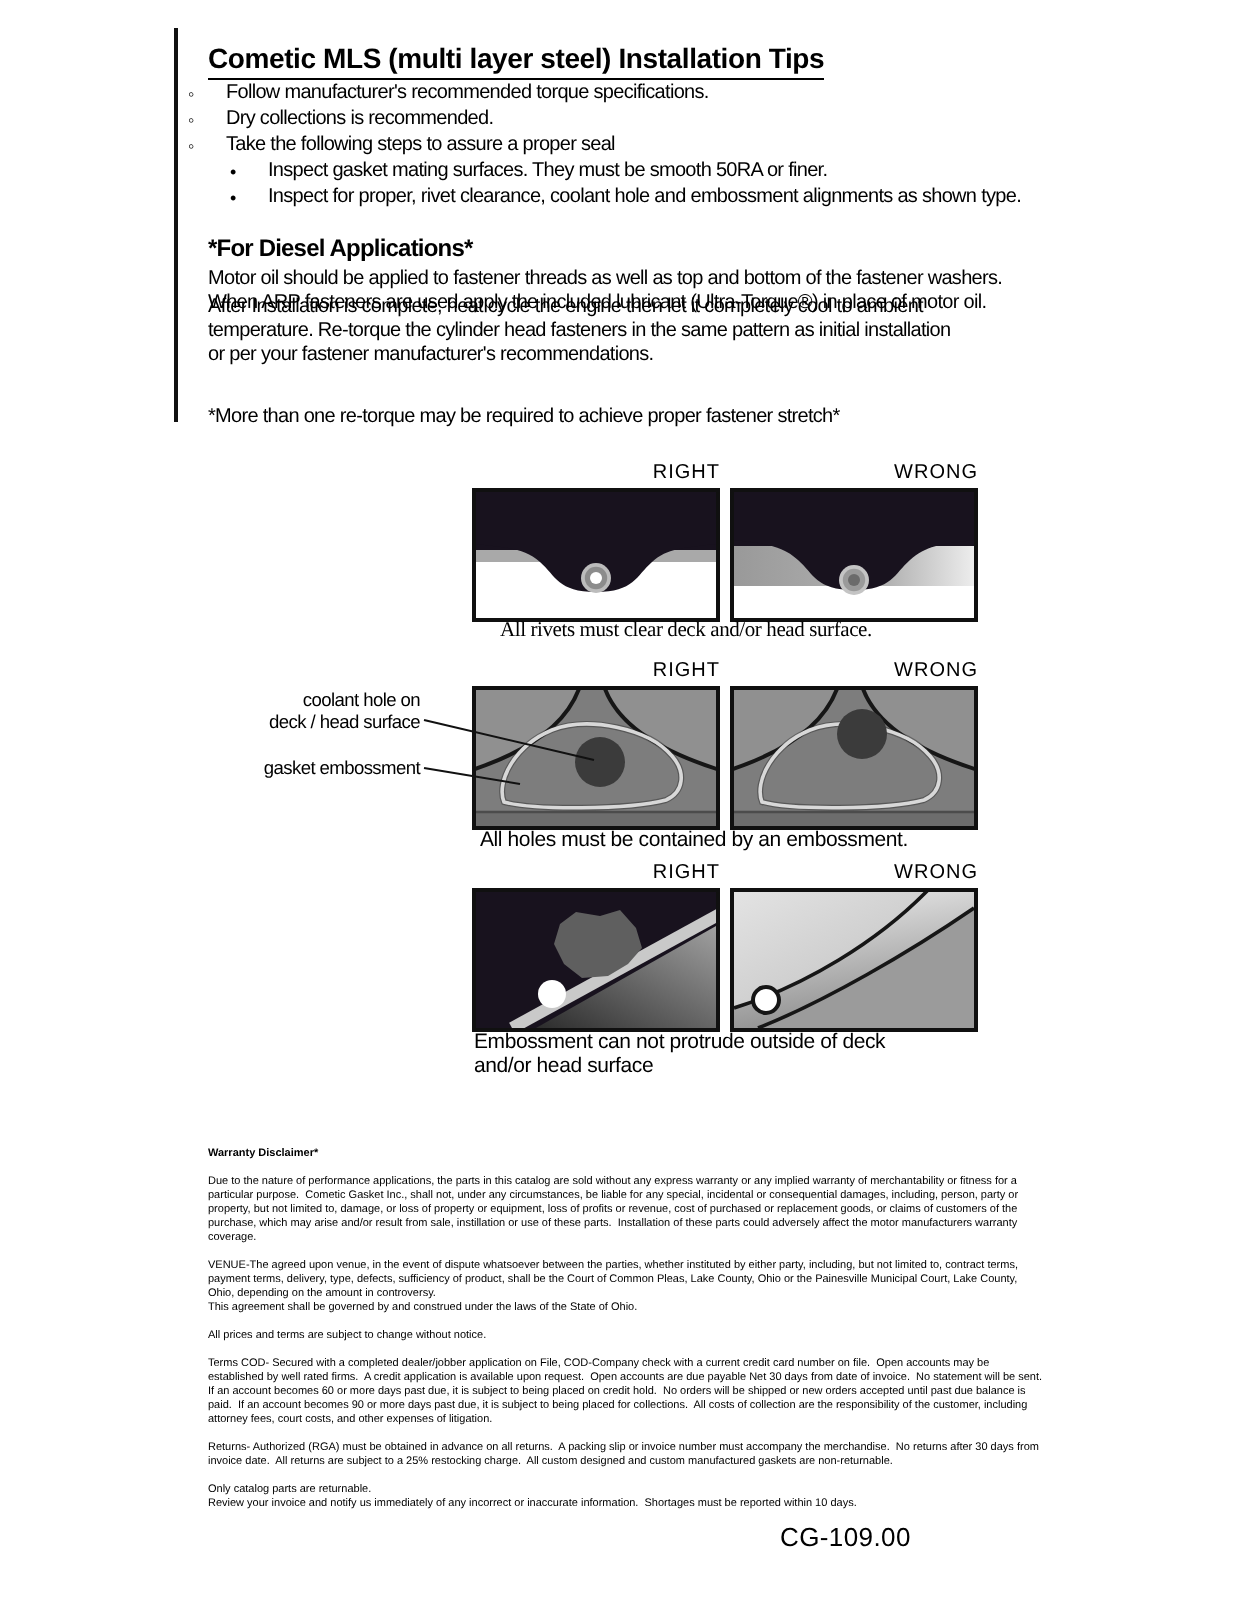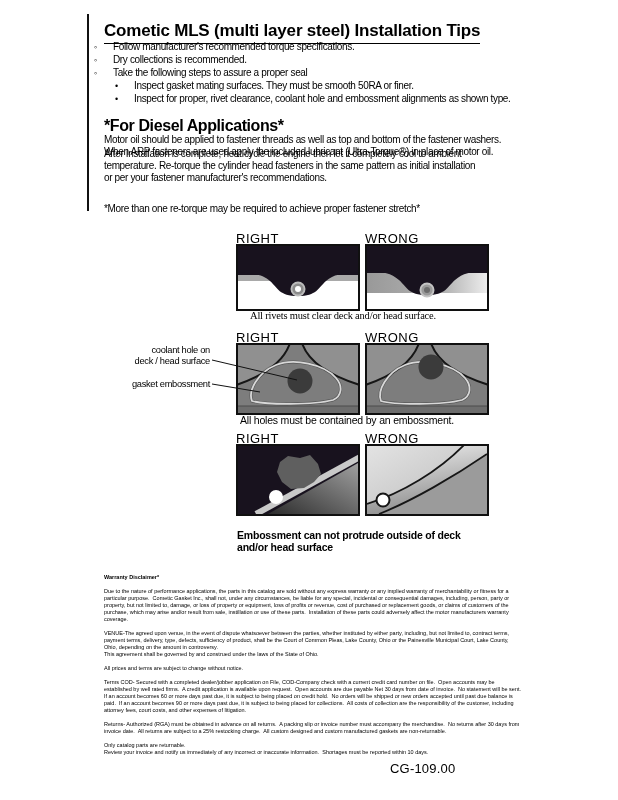--- a/index.html
+++ b/index.html
@@ -7,37 +7,37 @@
   body {
     width:618px; height:800px; position:relative; overflow:hidden;
     font-family:"Liberation Sans", sans-serif; color:#000;
   }
   .abs { position:absolute; }
   .pre { white-space:pre-wrap; }
 
   .rev-bar { left:87px; top:14px; width:2px; height:197px; background:#111; }
 
   .title {
-    left:104px; top:21px; font-size:17px; font-weight:bold; letter-spacing:-0.2px;
+    left:104px; top:21px; font-size:14px; font-weight:bold; letter-spacing:-0.2px;
     border-bottom:1.6px solid #000; padding-bottom:2px; display:inline-block;
   }
 
   .tips { left:94px; top:41px; width:470px; font-size:10px; letter-spacing:-0.35px; }
   .brow { display:flex; align-items:flex-start; height:13px; }
   .brow .b { width:9px; flex:0 0 9px; font-size:9px; line-height:12px; }
   .brow.sub { padding-left:21px; }
   .brow .t { line-height:12.5px;margin-left:10px; }
 
-  .h2 { left:104px; top:117px; font-size:16px; font-weight:bold; letter-spacing:-0.4px; }
+  .h2 { left:104px; top:117px; font-size:12px; font-weight:bold; letter-spacing:-0.4px; }
   .body-p { left:104px; width:430px; font-size:10px; line-height:12px; letter-spacing:-0.35px; }
   .p1 { top:134px; }
   .p2 { top:148px; }
   .note { top:203px; }
 
-  .dg-label { width:124px; text-align:left; font-size:13px; letter-spacing:0.5px; }
+  .dg-label { width:124px; text-align:right; font-size:10px; letter-spacing:0.5px; }
   .panel { width:124px; border:2px solid #101010; background:#fff; line-height:0; }
   .panel svg { display:block; }
   .caption { font-size:10.5px; letter-spacing:-0.2px; line-height:12px; }
 
   .ann { width:100px; text-align:right; font-size:9.3px; line-height:10.5px; letter-spacing:-0.3px; }
 
   .warranty { left:104px; top:574px; width:418px; font-size:5.5px; line-height:7px; letter-spacing:0; }
   .warranty .wh { font-weight:bold; margin-bottom:7px; }
   .warranty p { margin-bottom:7px; white-space:pre-wrap; }
 
@@ -192,21 +192,21 @@
     </defs>
     <rect width="120" height="68" fill="url(#g3bg)"></rect>
     <path d="M0,58 C35,47 72,25 98,-2 L120,-2 L120,8 C88,30 45,55 12,68 L0,68 Z" fill="url(#g3band)"></path>
     <path d="M12,68 C45,55 88,30 120,8 L120,68 Z" fill="#9b9b9b"></path>
     <path d="M0,58 C35,47 72,25 98,-2" stroke="#161616" stroke-width="1.8" fill="none"></path>
     <path d="M12,68 C45,55 88,30 120,8" stroke="#161616" stroke-width="1.8" fill="none"></path>
     <circle cx="16" cy="54" r="6.5" fill="#ffffff" stroke="#161616" stroke-width="2"></circle>
   </svg>
 </div>
 
-<div class="abs caption pre" style="left:237px; top:529px;font-weight:bold;">Embossment can not protrude outside of deck
+<div class="abs caption pre" style="left:237px; top:515px;">Embossment can not protrude outside of deck
 and/or head surface</div>
 
 <div class="abs warranty">
   <div class="wh">Warranty Disclaimer*</div>
   <p>Due to the nature of performance applications, the parts in this catalog are sold without any express warranty or any implied warranty of merchantability or fitness for a particular purpose.  Cometic Gasket Inc., shall not, under any circumstances, be liable for any special, incidental or consequential damages, including, person, party or property, but not limited to, damage, or loss of property or equipment, loss of profits or revenue, cost of purchased or replacement goods, or claims of customers of the purchase, which may arise and/or result from sale, instillation or use of these parts.  Installation of these parts could adversely affect the motor manufacturers warranty coverage.</p>
   <p>VENUE-The agreed upon venue, in the event of dispute whatsoever between the parties, whether instituted by either party, including, but not limited to, contract terms, payment terms, delivery, type, defects, sufficiency of product, shall be the Court of Common Pleas, Lake County, Ohio or the Painesville Municipal Court, Lake County, Ohio, depending on the amount in controversy.
 This agreement shall be governed by and construed under the laws of the State of Ohio.</p>
   <p>All prices and terms are subject to change without notice.</p>
   <p>Terms COD- Secured with a completed dealer/jobber application on File, COD-Company check with a current credit card number on file.  Open accounts may be established by well rated firms.  A credit application is available upon request.  Open accounts are due payable Net 30 days from date of invoice.  No statement will be sent.  If an account becomes 60 or more days past due, it is subject to being placed on credit hold.  No orders will be shipped or new orders accepted until past due balance is paid.  If an account becomes 90 or more days past due, it is subject to being placed for collections.  All costs of collection are the responsibility of the customer, including attorney fees, court costs, and other expenses of litigation.</p>
   <p>Returns- Authorized (RGA) must be obtained in advance on all returns.  A packing slip or invoice number must accompany the merchandise.  No returns after 30 days from invoice date.  All returns are subject to a 25% restocking charge.  All custom designed and custom manufactured gaskets are non-returnable.</p>

